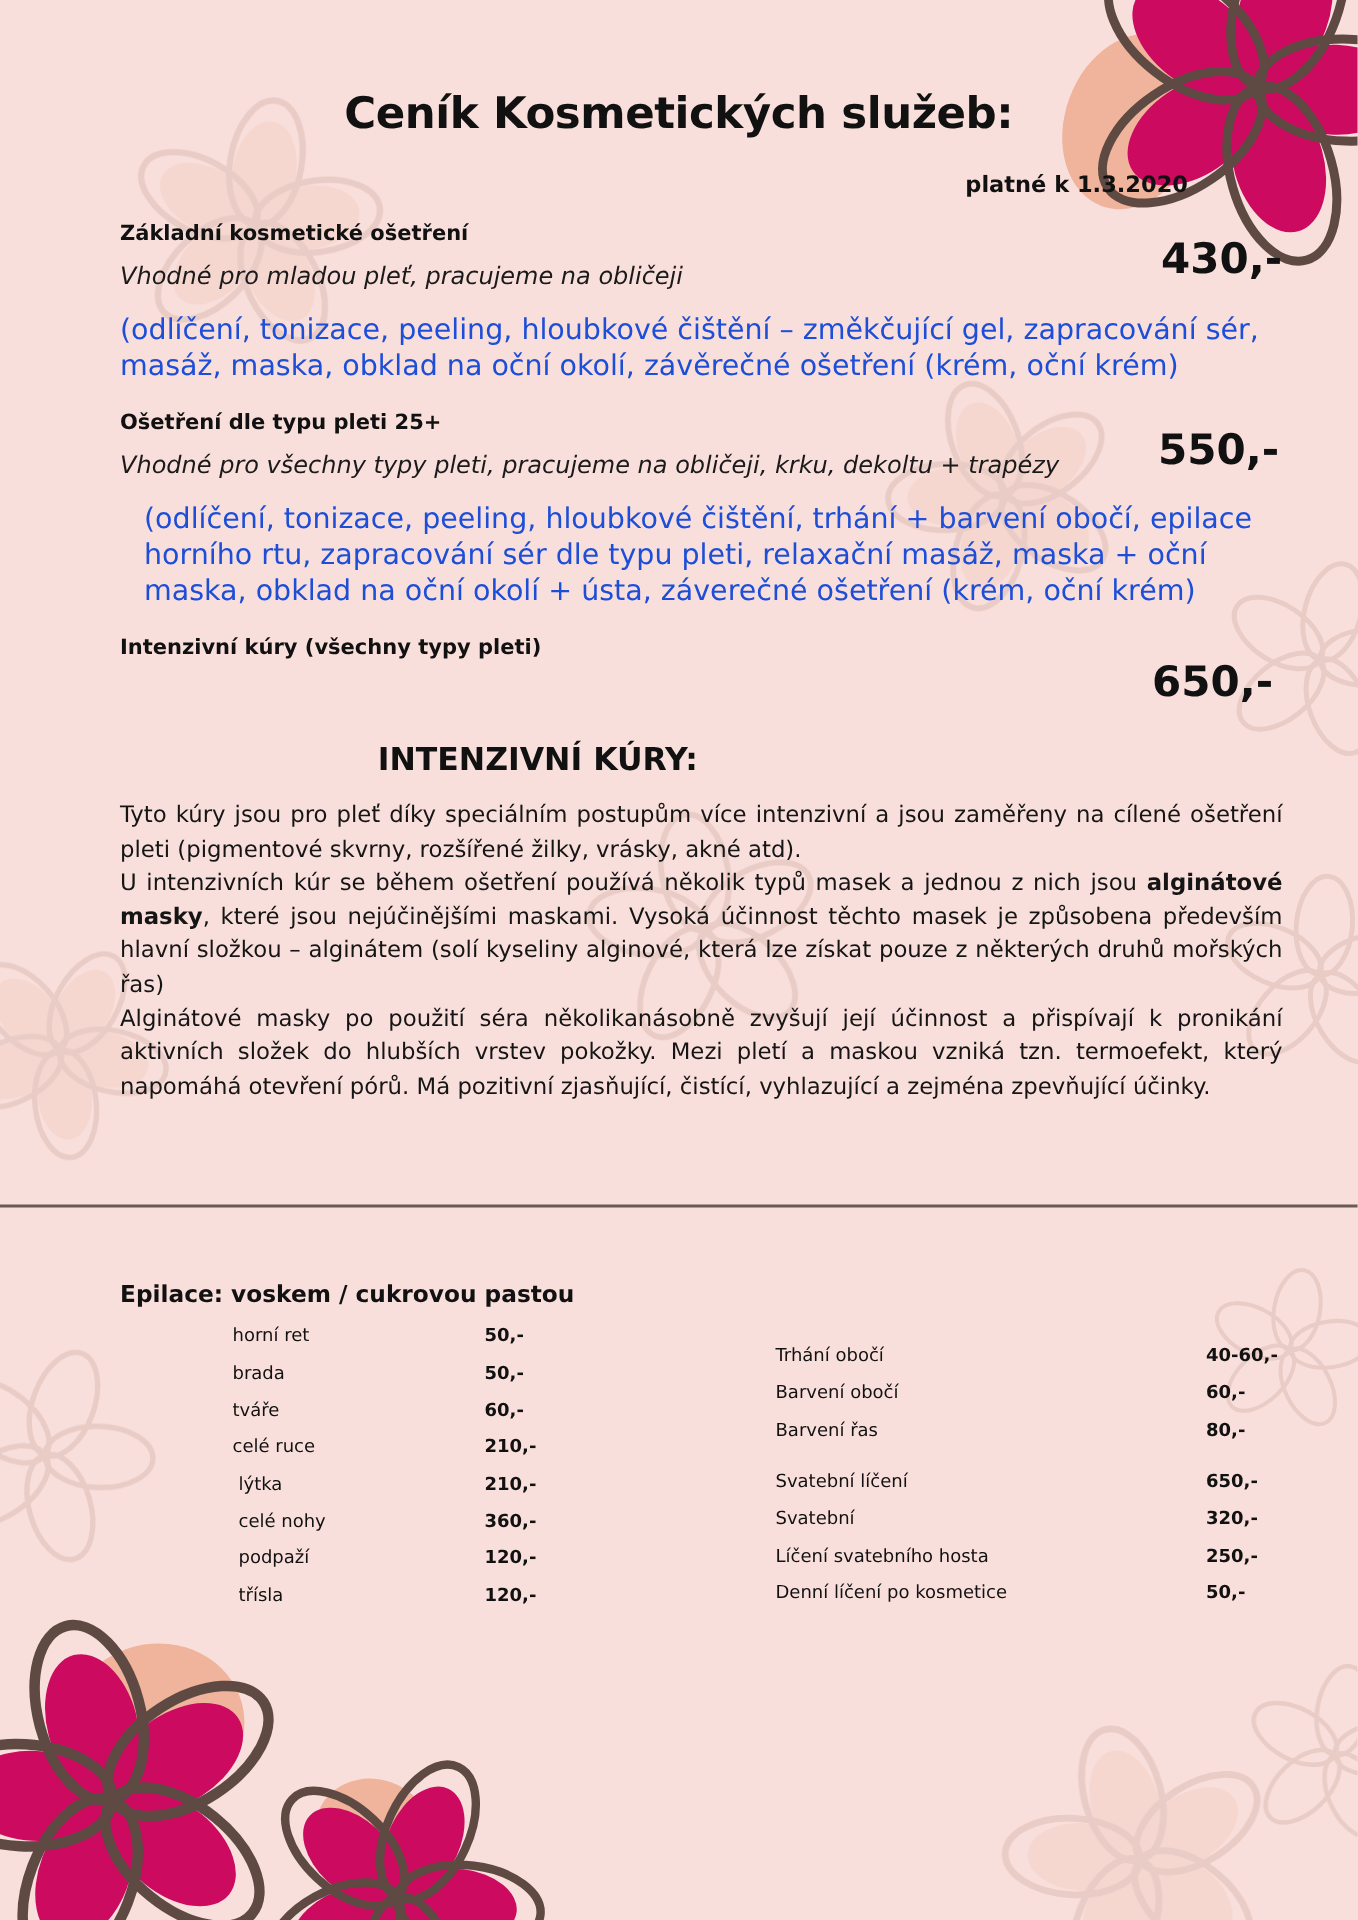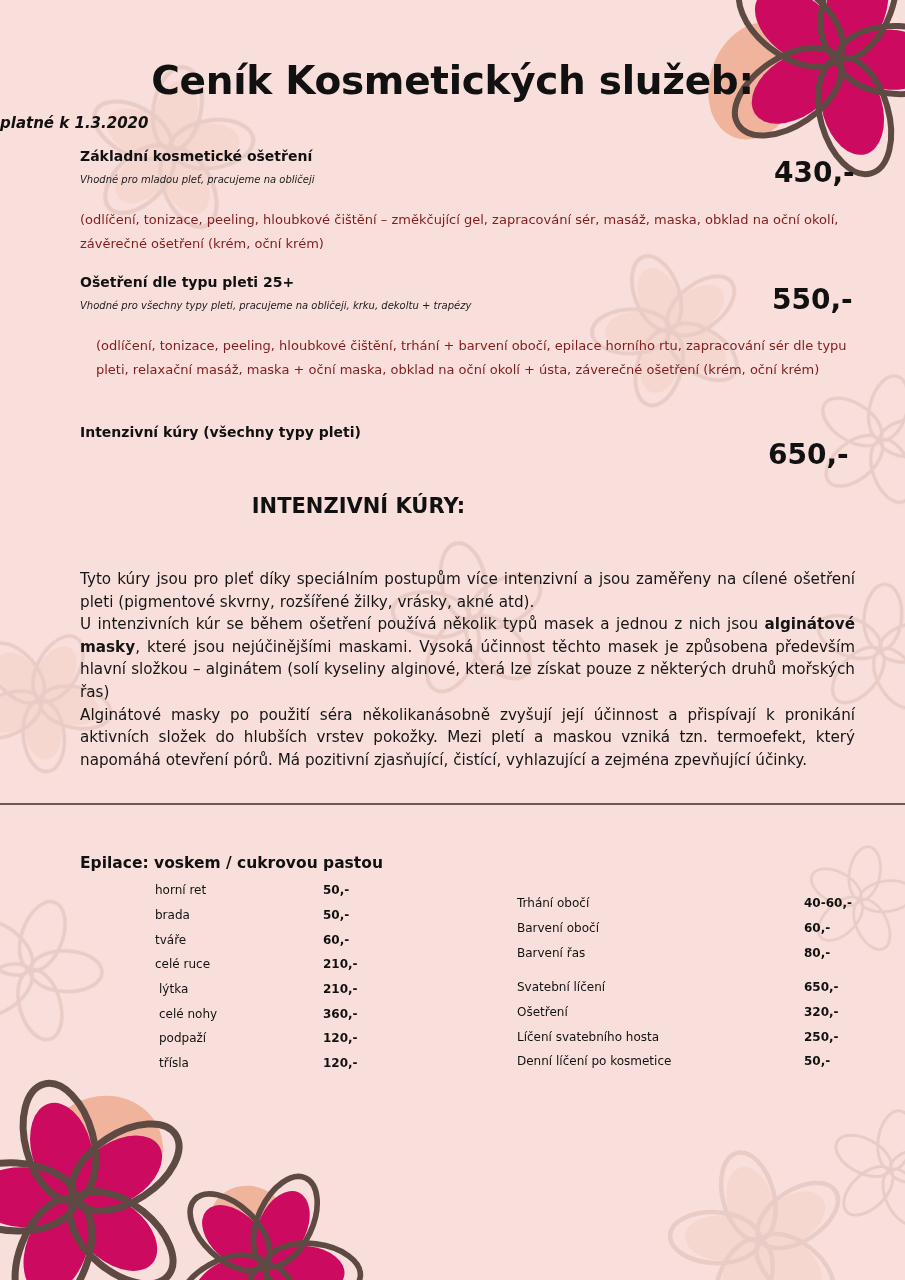--- a/index.html
+++ b/index.html
@@ -4,28 +4,28 @@
 <style>
   html, body { margin: 0; padding: 0; }
   body {
     width: 905px; height: 1280px; position: relative; overflow: hidden;
     background: #f9dfdb;
     font-family: "DejaVu Sans", "Liberation Sans", sans-serif;
     color: #111;
   }
   .deco { position: absolute; pointer-events: none; }
   .abs { position: absolute; }
-  .title { left: 0; width: 905px; top: 58px; text-align: center; font-size: 39px; font-weight: bold; letter-spacing: -0.3px; }
-  .subtitle { left: 0; width: 792px; top: 114px; text-align: left; font-size: 15px; font-weight: bold; font-style: italic; }
+  .title { left: 0; width: 905px; top: 58px; text-align: center; font-size: 29px; font-weight: bold; letter-spacing: -0.3px; }
+  .subtitle { left: 0; width: 792px; top: 114px; text-align: right; font-size: 15px; font-weight: bold; }
   .svc-name { font-size: 14px; font-weight: bold; white-space: nowrap; }
-  .svc-sub { font-size: 10px; font-style: italic; white-space: nowrap; color: #1a1a1a; }
-  .svc-desc { font-size: 13px; line-height: 24px; width: 775px; color: #7f1d1d; }
+  .svc-sub { font-size: 16px; font-style: italic; white-space: nowrap; color: #1a1a1a; }
+  .svc-desc { font-size: 19px; line-height: 24px; width: 775px; color: #1d4ed8; }
   .price { font-size: 28px; font-weight: bold; white-space: nowrap; }
   .section-h { left: 0; width: 717px; top: 494px; text-align: center; font-size: 21px; font-weight: bold; }
-  .para { left: 80px; top: 532px; width: 775px; font-size: 15.2px; line-height: 22.6px; text-align: justify; color: #151515; margin-top: 36px; }
+  .para { left: 80px; top: 532px; width: 775px; font-size: 15.2px; line-height: 22.6px; text-align: justify; color: #151515; }
   .para p { margin: 0; }
   .divider { left: 0; top: 803px; width: 905px; height: 2px; background: #6a5a54; }
   .epi-head { left: 80px; top: 854px; font-size: 15.5px; font-weight: bold; white-space: nowrap; }
   .epi-list { left: 155px; top: 878px; }
   .row { height: 24.7px; display: flex; align-items: center; font-size: 12px; white-space: nowrap; }
   .row .lbl { width: 168px; }
   .row .val { font-weight: bold; }
   .right-list { left: 517px; top: 891px; }
   .right-list .lbl { width: 287px; }
 </style>
@@ -180,21 +180,21 @@
       <span class="val">80,-</span>
     </div>
 </div>
 
 <div class="abs right-list" style="top:975px">
   <div class="row">
       <span class="lbl">Svatební líčení</span>
       <span class="val">650,-</span>
     </div>
   <div class="row">
-      <span class="lbl">Ošetření</span>
+      <span class="lbl">Svatební</span>
       <span class="val">320,-</span>
     </div>
   <div class="row">
       <span class="lbl">Líčení svatebního hosta</span>
       <span class="val">250,-</span>
     </div>
   <div class="row">
       <span class="lbl">Denní líčení po kosmetice</span>
       <span class="val">50,-</span>
     </div>

